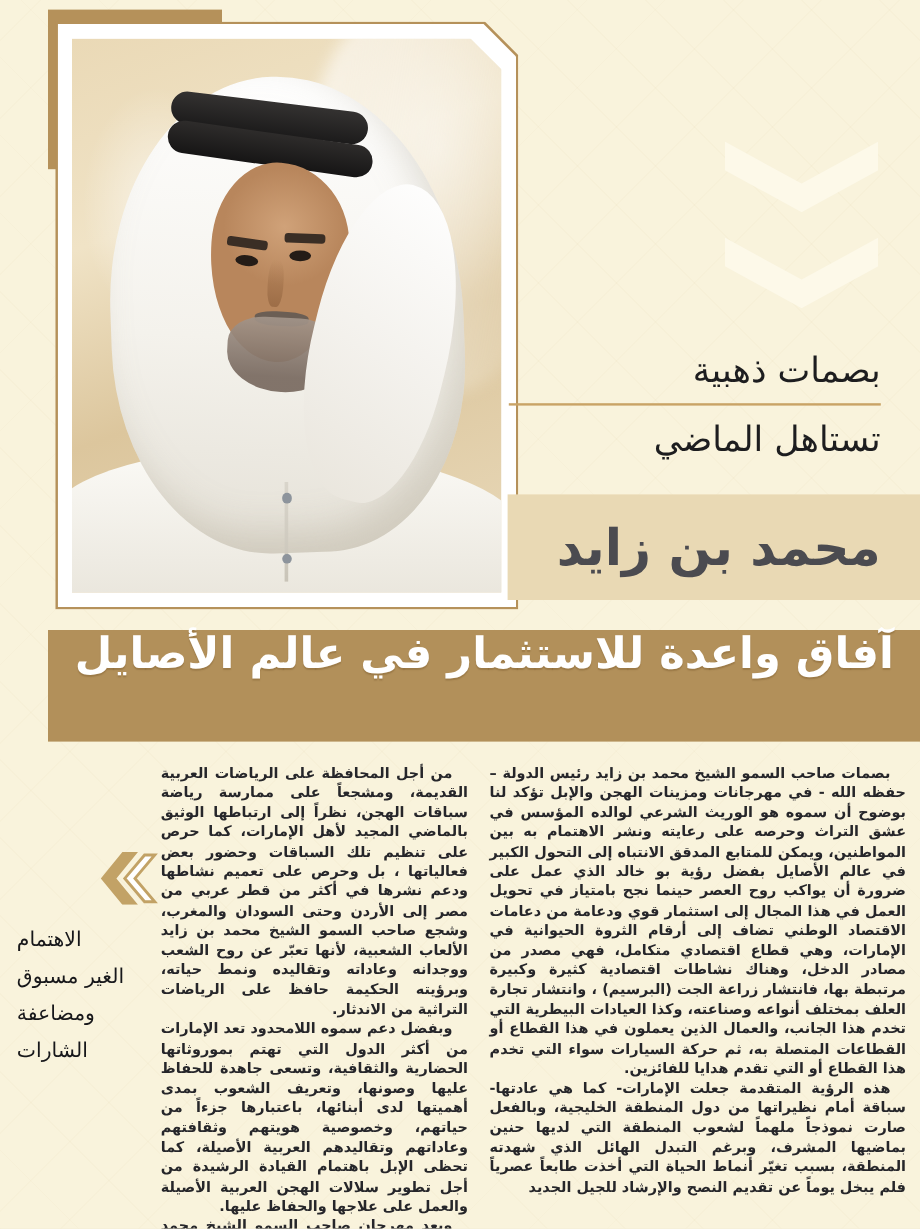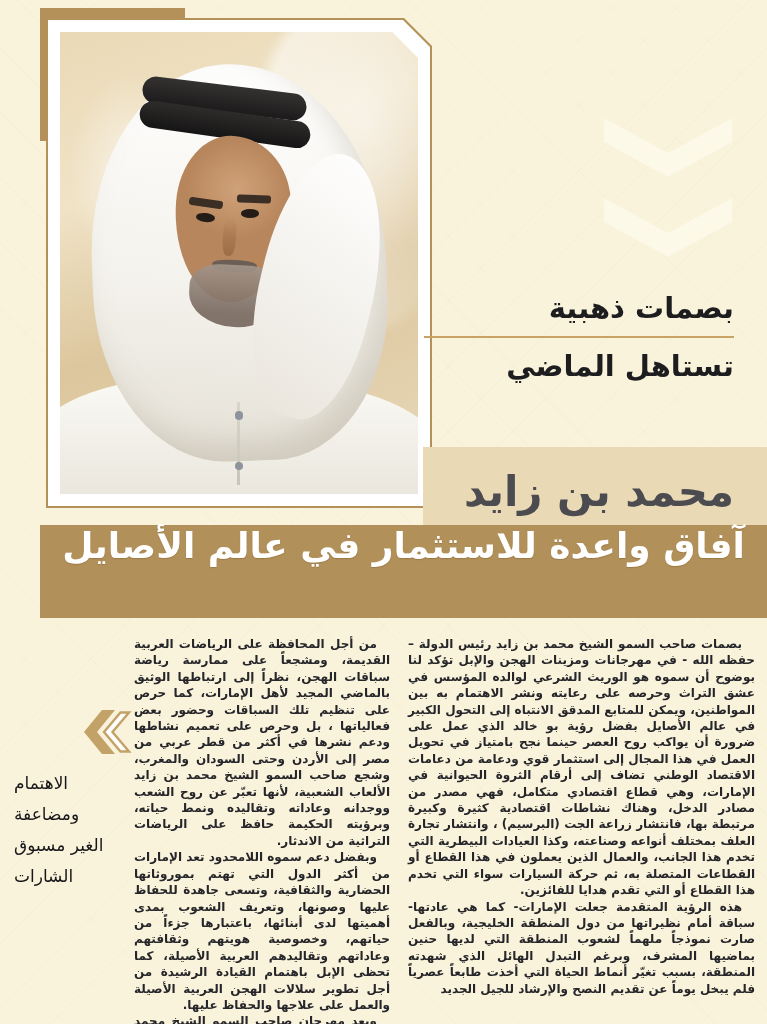--- a/index.html
+++ b/index.html
@@ -79,29 +79,29 @@
   .ph-beard{left:36%;top:50.5%;width:25%;height:13.5%;background:linear-gradient(180deg,#a3958a,#78695f 80%);border-radius:34% 34% 48% 52%;transform:rotate(3deg);opacity:.92;}
   .ph-collar{left:49.4%;top:80%;width:1%;height:18%;background:linear-gradient(180deg,#d9d5cb,#c9c4b8);}
   .ph-btn{width:2.4%;height:1.9%;background:#8d949c;border-radius:50%;left:48.8%;}
   .ph-btn.b1{top:82%;} .ph-btn.b2{top:93%;}
 
   
   .kicker{
     position:absolute;right:33px;top:284px;width:310px;
     text-align:right;direction:rtl;color:#1d1d1f;
   }
-  .kicker-line{font-size:29px;font-weight:bold;line-height:48px;letter-spacing:0;}
+  .kicker-line{font-size:29px;font-weight:normal;line-height:48px;letter-spacing:0;}
   .kicker-divider{height:1.5px;background:#c9a366;margin:4px 0 4px 0;width:310px;}
 
   
   .name-band{
     position:absolute;left:423px;right:0;top:412px;height:88px;
     background:#e9d9b4;
     display:flex;align-items:center;justify-content:flex-start;
-    direction:rtl;padding-right:33px;box-sizing:border-box;margin-top:35px;
+    direction:rtl;padding-right:33px;box-sizing:border-box;
   }
   .name-band span{font-size:42px;font-weight:bold;color:#4b4b50;}
 
   
   .banner{
     position:absolute;left:40px;right:0;top:525px;height:93px;
     background:#b2905a;
     display:flex;align-items:flex-start;justify-content:center;
     direction:rtl;padding:0 12px;box-sizing:border-box;
   }
@@ -176,22 +176,22 @@
   <div class="banner">
     <span>آفاق واعدة للاستثمار في عالم الأصايل</span>
   </div>
 
   <aside class="pullquote">
     <svg class="pq-icon" width="52" height="44" viewBox="0 0 52 44" aria-hidden="true">
       <path d="M20 0 L33 0 L15 22 L33 44 L20 44 L2 22 Z" fill="#c2a266"></path>
       <path d="M38.5 2.5 L47 2.5 L30.5 22 L47 41.5 L38.5 41.5 L22 22 Z" fill="#ffffff" stroke="#c2a266" stroke-width="2.4"></path>
     </svg>
     <div class="pq-line">الاهتمام</div>
+    <div class="pq-line">الغير مسبوق</div>
     <div class="pq-line">ومضاعفة</div>
-    <div class="pq-line">الغير مسبوق</div>
     <div class="pq-line">الشارات</div>
   </aside>
 
   <section class="col col-right">
     <p>بصمات صاحب السمو الشيخ محمد بن زايد رئيس الدولة – حفظه الله - في مهرجانات ومزينات الهجن والإبل تؤكد لنا بوضوح أن سموه هو الوريث الشرعي لوالده المؤسس في عشق التراث وحرصه على رعايته ونشر الاهتمام به بين المواطنين، ويمكن للمتابع المدقق الانتباه إلى التحول الكبير في عالم الأصايل بفضل رؤية بو خالد الذي عمل على ضرورة أن يواكب روح العصر حينما نجح بامتياز في تحويل العمل في هذا المجال إلى استثمار قوي ودعامة من دعامات الاقتصاد الوطني تضاف إلى أرقام الثروة الحيوانية في الإمارات، وهي قطاع اقتصادي متكامل، فهي مصدر من مصادر الدخل، وهناك نشاطات اقتصادية كثيرة وكبيرة مرتبطة بها، فانتشار زراعة الجت (البرسيم) ، وانتشار تجارة العلف بمختلف أنواعه وصناعته، وكذا العيادات البيطرية التي تخدم هذا الجانب، والعمال الذين يعملون في هذا القطاع أو القطاعات المتصلة به، ثم حركة السيارات سواء التي تخدم هذا القطاع أو التي تقدم هدايا للفائزين.</p>
     <p>هذه الرؤية المتقدمة جعلت الإمارات- كما هي عادتها- سباقة أمام نظيراتها من دول المنطقة الخليجية، وبالفعل صارت نموذجاً ملهماً لشعوب المنطقة التي لديها حنين بماضيها المشرف، وبرغم التبدل الهائل الذي شهدته المنطقة، بسبب تغيّر أنماط الحياة التي أخذت طابعاً عصرياً فلم يبخل يوماً عن تقديم النصح والإرشاد للجيل الجديد</p>
   </section>
 
   <section class="col col-left">
     <p>من أجل المحافظة على الرياضات العربية القديمة، ومشجعاً على ممارسة رياضة سباقات الهجن، نظراً إلى ارتباطها الوثيق بالماضي المجيد لأهل الإمارات، كما حرص على تنظيم تلك السباقات وحضور بعض فعالياتها ، بل وحرص على تعميم نشاطها ودعم نشرها في أكثر من قطر عربي من مصر إلى الأردن وحتى السودان والمغرب، وشجع صاحب السمو الشيخ محمد بن زايد الألعاب الشعبية، لأنها تعبّر عن روح الشعب ووجدانه وعاداته وتقاليده ونمط حياته، وبرؤيته الحكيمة حافظ على الرياضات التراثية من الاندثار.</p>

